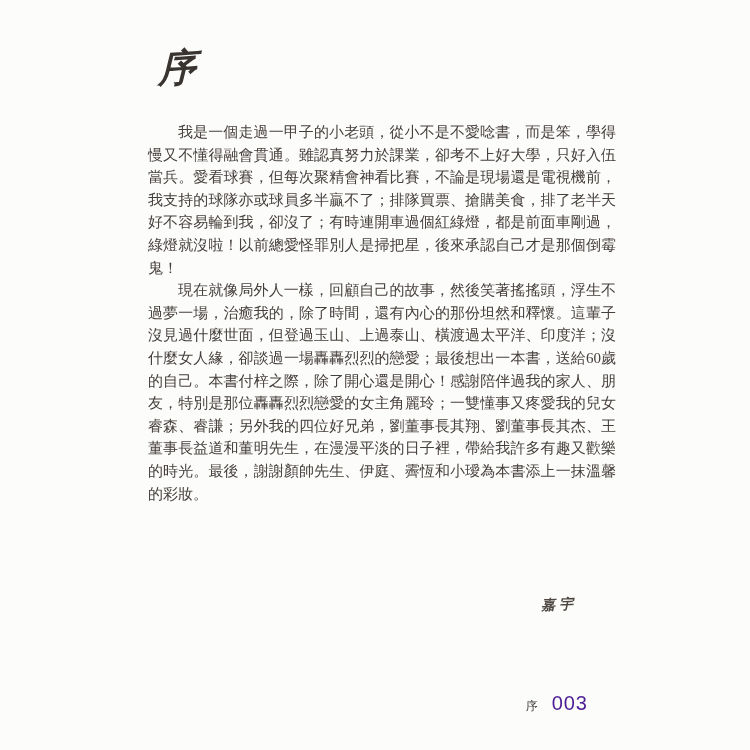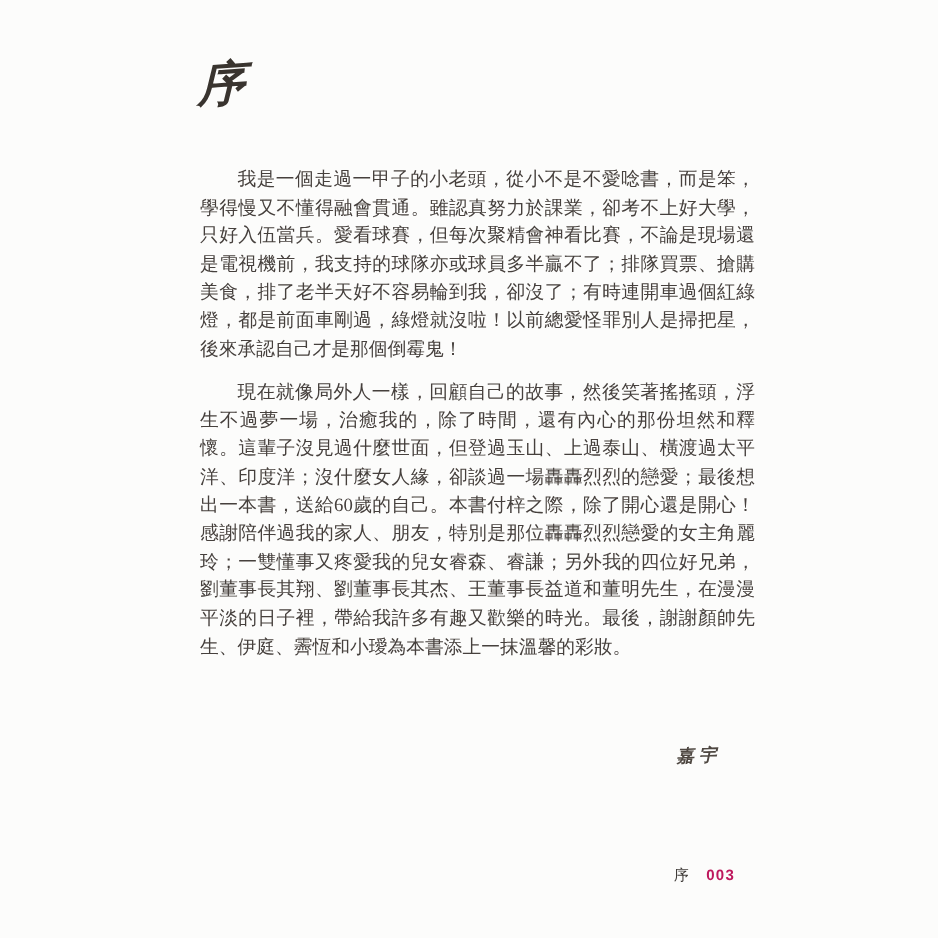--- a/index.html
+++ b/index.html
@@ -36,21 +36,21 @@
     left: 148px;
     top: 121px;
     width: 468px;
     color: #46403d;
     font-size: 15px;
     line-height: 22.6px;
     text-align: justify;
     text-justify: inter-ideograph;
   }
   .body-text p {
-    margin: 12px;
+    margin: 0;
     padding: 0;
     text-indent: 2em;
     word-break: break-all;
   }
   .signature {
     position: absolute;
     left: 541px;
     top: 596px;
     font-size: 14px;
     color: #4e4741;
@@ -68,24 +68,24 @@
     justify-content: flex-end;
     align-items: baseline;
     gap: 14px;
   }
   .footer-section {
     font-size: 12px;
     color: #3e3a37;
   }
   .footer-pagenum {
     font-family: "Liberation Sans", "DejaVu Sans", sans-serif;
-    font-weight: bold;
-    font-size: 12px;
+    font-weight: normal;
+    font-size: 20px;
     letter-spacing: 1px;
-    color: #be185d;
+    color: #4c1d95;
   }
 </style>
 </head>
 <body>
 
 <div class="page">
 
   <div class="preface-title">序</div>
 
   <div class="body-text">

